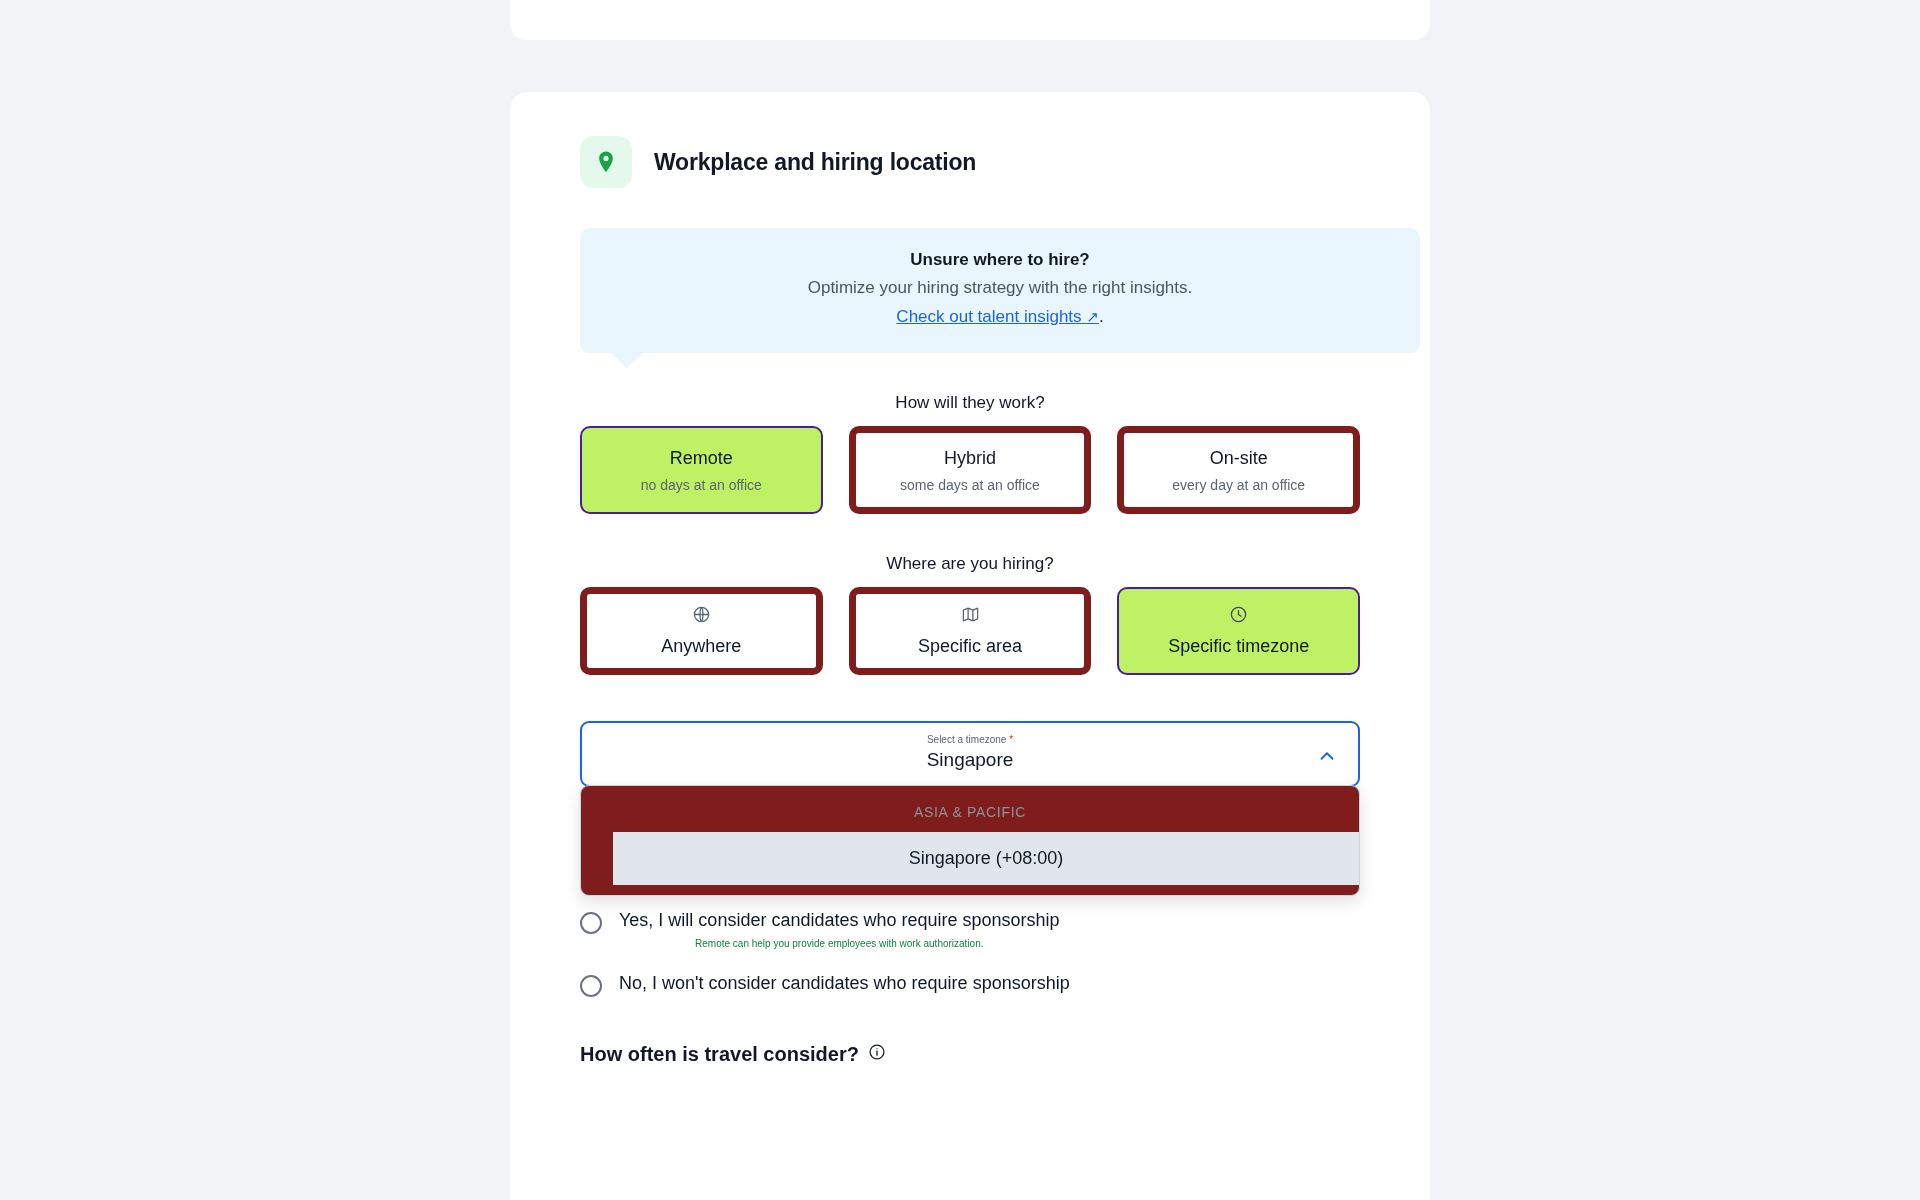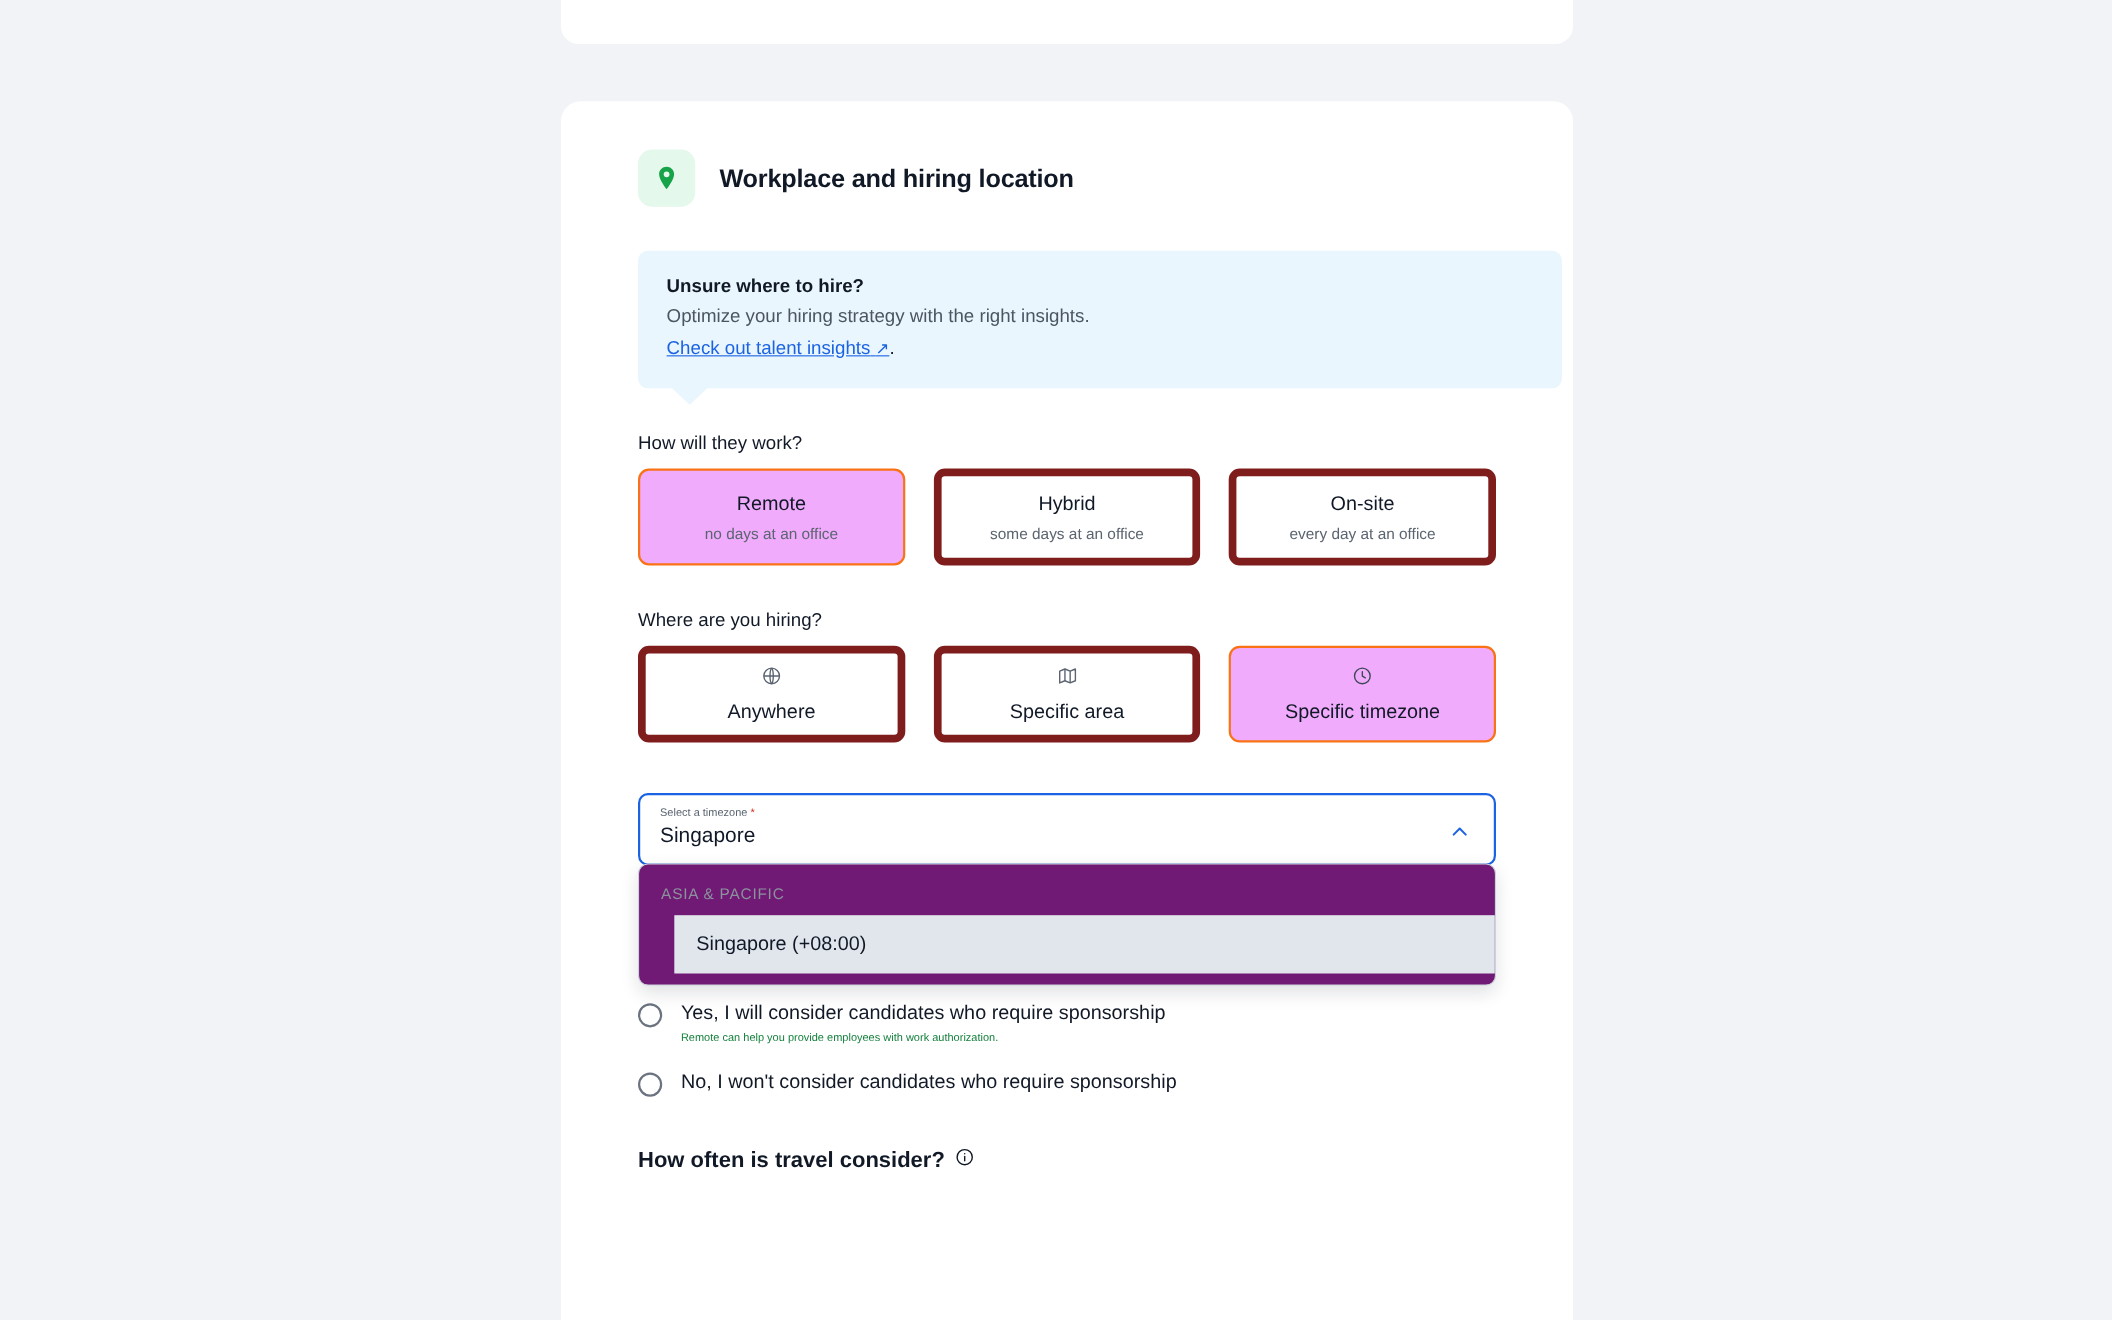--- a/index.html
+++ b/index.html
@@ -27,21 +27,21 @@
 
   
   .card-main {
     position: absolute;
     left: 510px; top: 92px;
     width: 920px; height: 1130px;
     background: #ffffff;
     border-radius: 18px;
     padding: 0;
   }
-  .inner { position: absolute; left: 70px; top: 0; width: 780px; }
+  .inner { position: absolute; left: 70px; top: 0; width: 780px; text-align: center; }
 
   
   .sec-header {
     display: flex; align-items: center; gap: 22px;
     margin-top: 44px;
   }
   .sec-icon {
     width: 52px; height: 52px;
     background: #e4f8ec;
     border-radius: 13px;
@@ -89,22 +89,22 @@
   .opt-card {
     width: 243px; height: 88px;
     border: 7px solid #7f1d1d;
     border-radius: 10px;
     background: #ffffff;
     display: flex; flex-direction: column;
     align-items: center; justify-content: center;
     cursor: pointer;
   }
   .opt-card.selected {
-    border: 2px solid #f97316;
-    background: #f0abfc;
+    border: 2px solid #4c1d95;
+    background: #bef264;
   }
   .opt-title { font-size: 18px; color: #111927; }
   .opt-sub { font-size: 14px; color: #5b6470; margin-top: 8px; }
   .opt-icon { color: #5b6470; margin-bottom: 8px; display: block; }
   .opt-card.selected .opt-icon { color: #3f4855; }
 
   
   .select-wrap { position: relative; margin-top: 46px; width: 780px; }
   .select-box {
     position: relative;
@@ -119,21 +119,21 @@
   .req-star { color: #d93025; }
   .select-value { font-size: 19px; color: #111927; margin-top: 4px; }
   .chev {
     position: absolute; right: 20px; top: 22px;
     color: #1b63e3;
   }
   .dropdown {
     position: absolute;
     left: 0; top: 64px;
     width: 780px;
-    background: #701a75;
+    background: #7f1d1d;
     border: 1px solid #cdd2da;
     border-radius: 9px;
     box-shadow: 0 6px 16px rgba(16,24,40,0.13);
     padding: 6px 0 10px 0;
     overflow: hidden;
   }
   .dd-group {
     font-size: 14px; color: #8b929c;
     letter-spacing: 0.7px;
     padding: 12px 20px 12px 20px;

